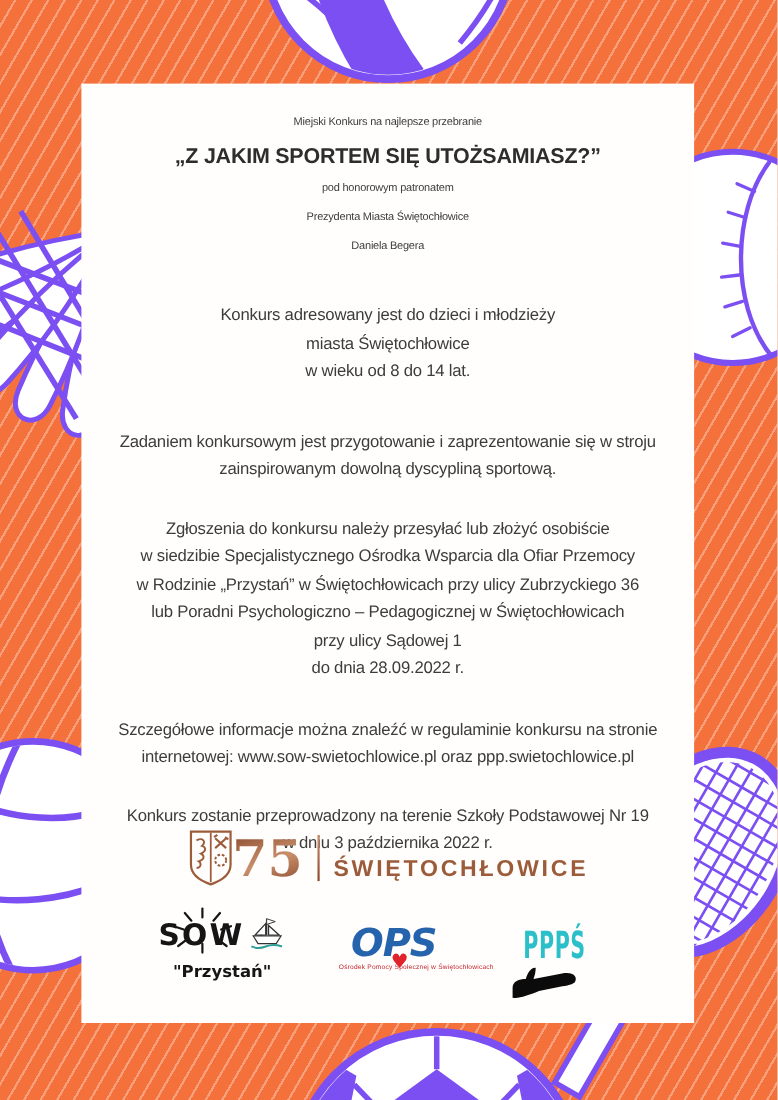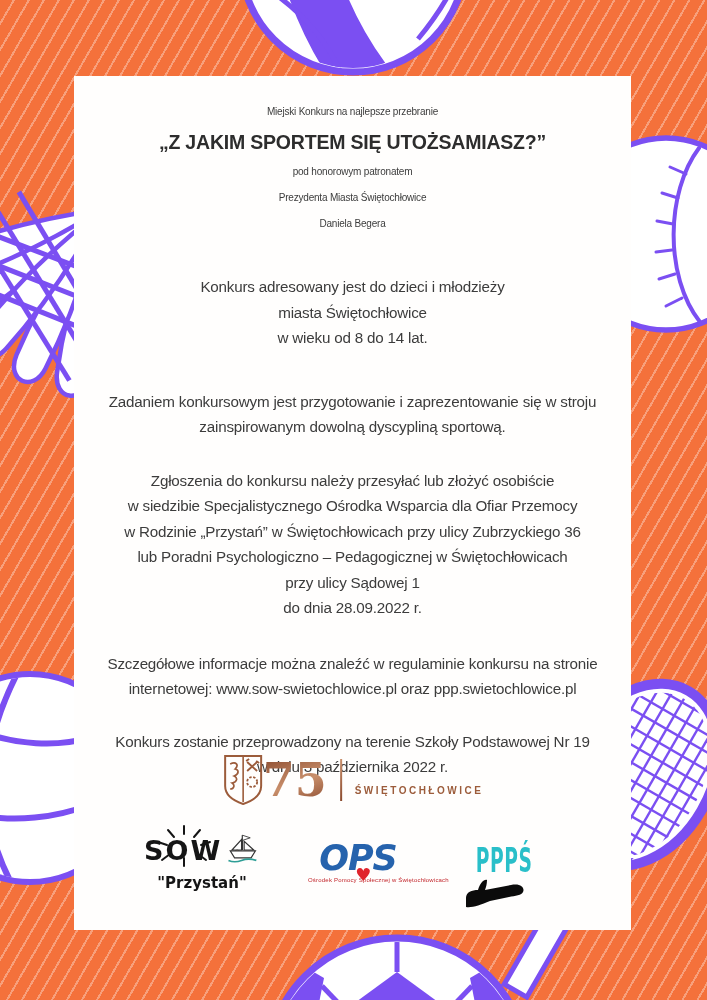--- a/index.html
+++ b/index.html
@@ -42,21 +42,21 @@
   .il-racket     { left:500px; top:636px; }
 
   
   .sw-logo { position:absolute; top:672px; left:50%; transform:translateX(-50%);
              display:flex; align-items:center; gap:13px; height:64px;justify-content:center; }
   .sw-75 { font-family:"DejaVu Serif", serif; font-size:46px; line-height:46px;
            font-weight:bold; margin-left:-14px;
            background:linear-gradient(160deg,#8a4a2e,#c98f6b 55%,#8a4a2e);
            -webkit-background-clip:text; background-clip:text; color:transparent; }
   .sw-divider { width:2px; height:42px; background:linear-gradient(#c98f6b,#8a4a2e); }
-  .sw-name { font-size:10px; font-weight:600; letter-spacing:2.5px; color:#9c5c3b;margin-top:20px; }
+  .sw-name { font-size:21px; font-weight:600; letter-spacing:2.5px; color:#9c5c3b;margin-top:20px; }
 
   
   .sow-logo { position:absolute; left:70px; top:754px; width:116px; text-align:center; }
   .sow-top { position:relative; height:40px; display:flex; align-items:center; justify-content:center; }
   .sow-rays { position:absolute; left:6px; top:-8px; }
   .sow-text { position:relative; font-size:27px; font-weight:800; color:#151515;
               letter-spacing:2px; font-family:"DejaVu Sans", sans-serif; }
   .sow-sub { font-size:15px; font-weight:700; color:#151515; margin-top:4px;
              font-family:"DejaVu Sans", sans-serif; }
 

